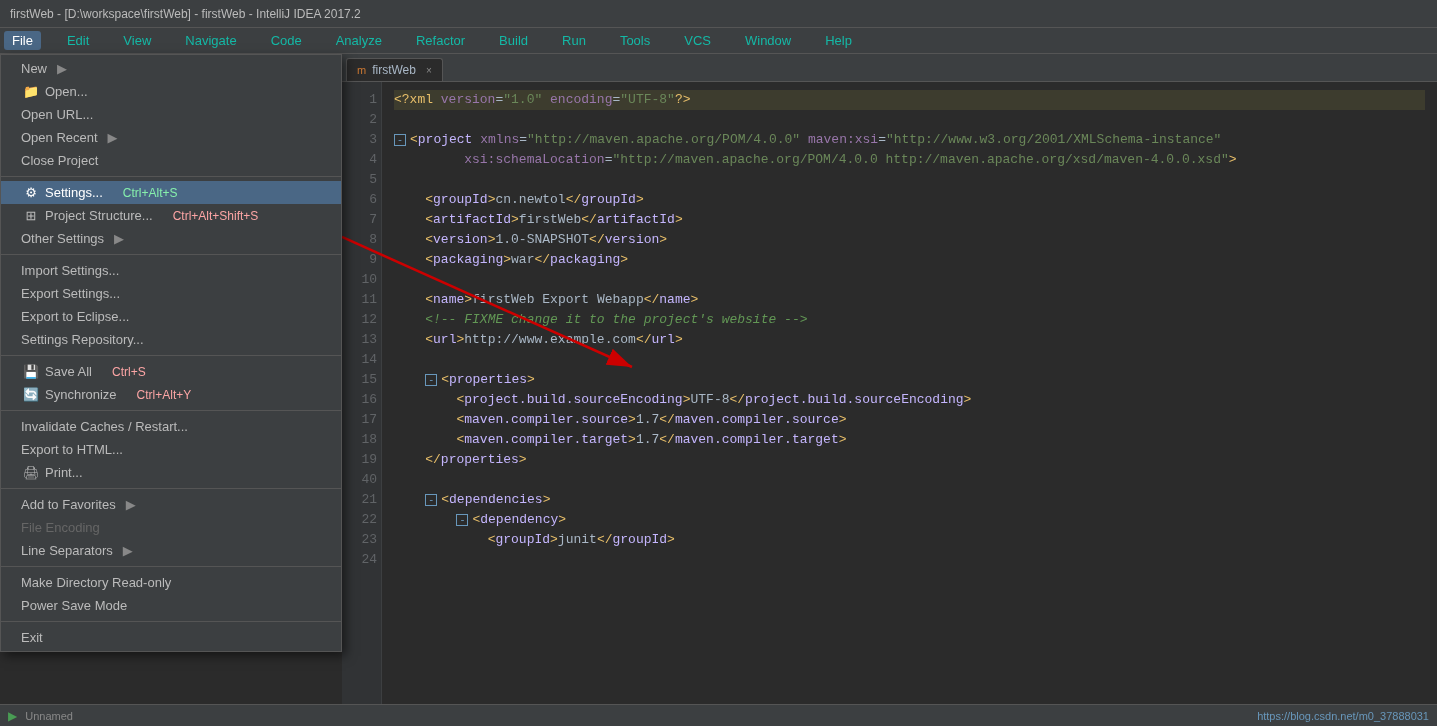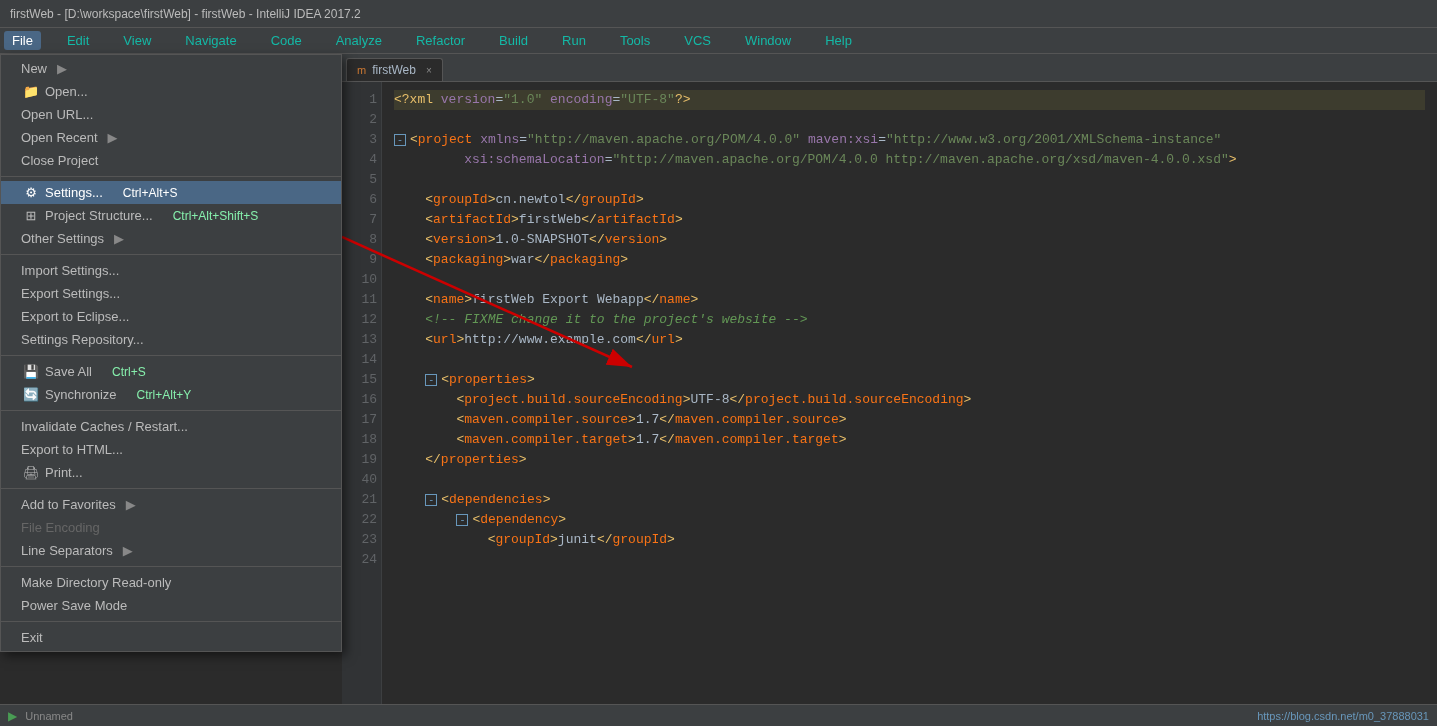--- a/index.html
+++ b/index.html
@@ -78,26 +78,26 @@
     }
     .dropdown-item.highlighted {
       background: #4a6785;
       color: #ffffff;
     }
     .dropdown-item.disabled {
       color: #666666;
       cursor: default;
     }
     .dropdown-item .shortcut {
-      color: #86efac;
+      color: #fca5a5;
       font-size: 12px;
       margin-left: 20px;
     }
     .dropdown-item.highlighted .shortcut {
-      color: #ffffff;
+      color: #86efac;
     }
     .dropdown-item .arrow {
       margin-left: 10px;
       color: #888;
     }
     .dropdown-item .icon-area {
       width: 20px;
       margin-right: 4px;
       display: flex;
       align-items: center;
@@ -168,21 +168,21 @@
     }
     .code-line {
       height: 20px;
       white-space: pre;
     }
     .code-line.yellow-bg {
       background: #3d3c2e;
     }
 
     
-    .xml-tag { color: #f97316; text-align: right; }
+    .xml-tag { color: #c4b5fd; text-align: right; }
     .xml-attr { color: #9876aa; }
     .xml-value { color: #6a8759; }
     .xml-bracket { color: #e8bf6a; }
     .xml-text { color: #a9b7c6; }
     .xml-comment { color: #629755; font-style: italic; }
     .xml-pi { color: #e8bf6a; }
     .xml-pi-attr { color: #9876aa; }
     .fold-marker {
       color: #6897bb;
       cursor: pointer;

